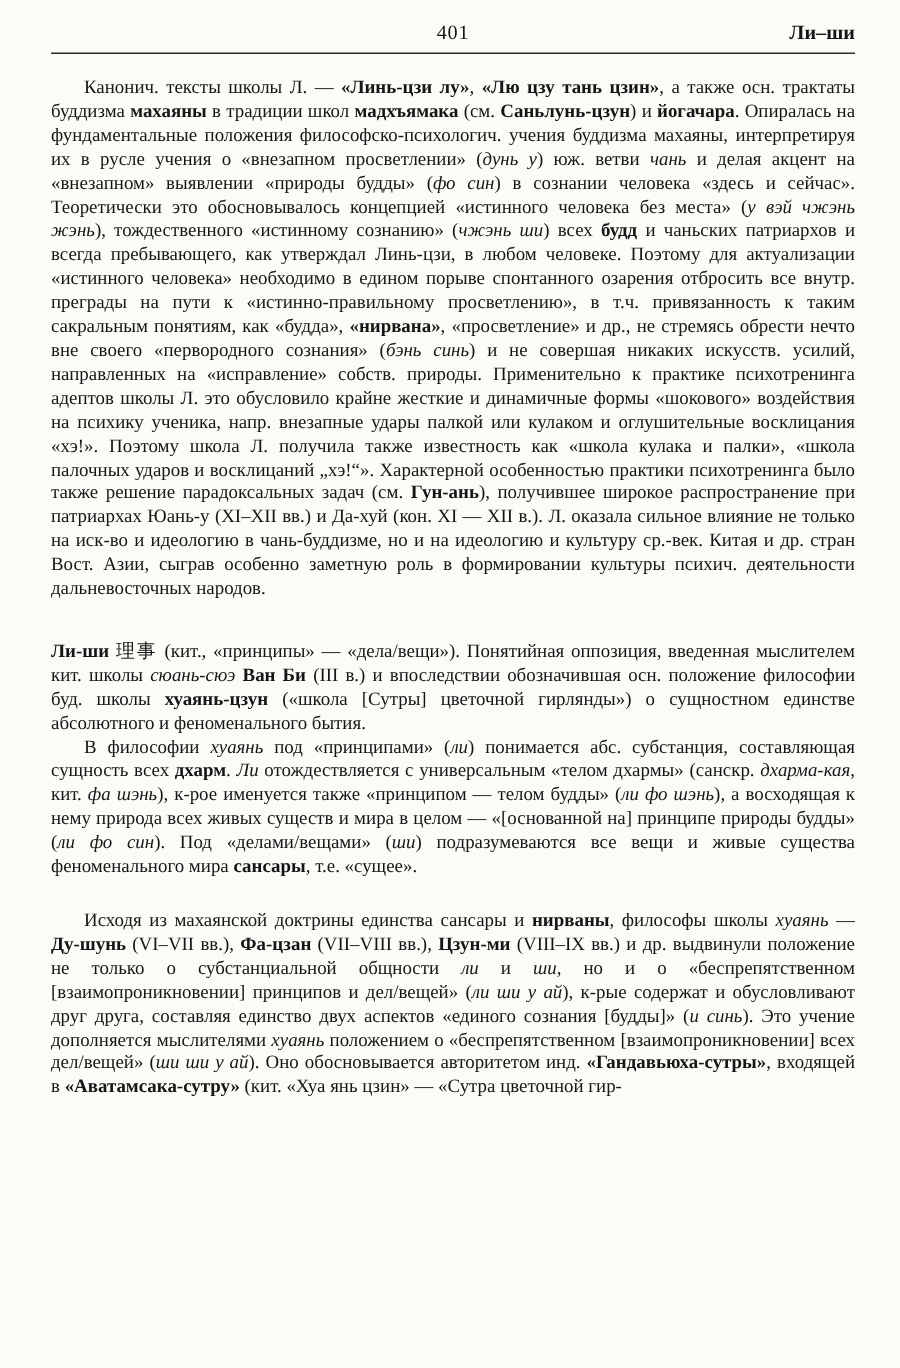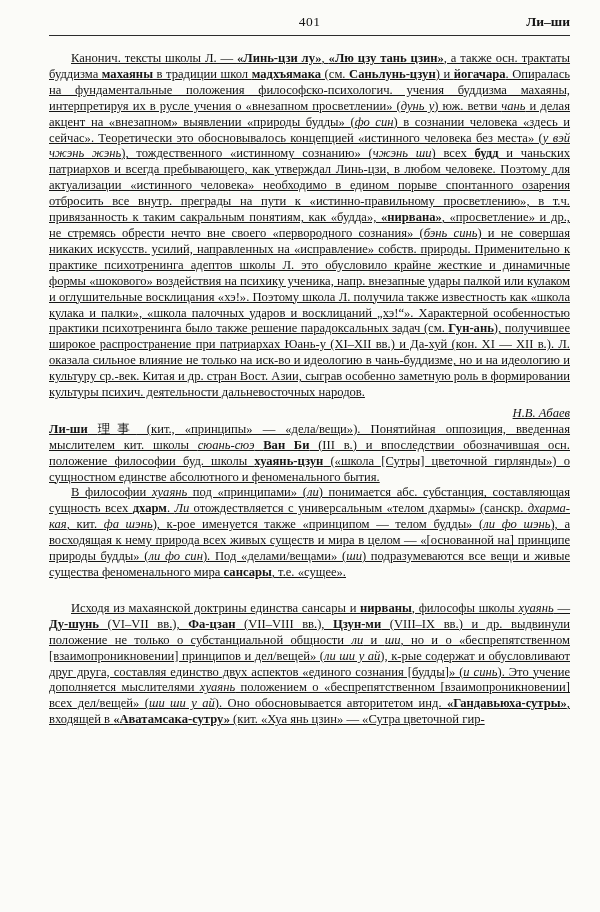--- a/index.html
+++ b/index.html
@@ -2,21 +2,21 @@
 <html lang="ru"><head>
 <meta charset="utf-8">
 <style>
   html, body { margin: 0; padding: 0; background: #e9e9e7; }
   .scan-page {
     position: relative;
     width: 600px;
     height: 912px;
     margin: 0 auto;
     box-sizing: border-box;
-    padding: 14px 30px 18px 49px;
+    padding: 14px 30px 18px 34px;
     background: #fbfbf8;
     color: #151515;
     font-family: "Liberation Serif", "DejaVu Serif", serif;
     overflow: hidden;
   }
   .page-head {
     display: grid;
     grid-template-columns: 1fr auto 1fr;
     align-items: baseline;
     font-size: 13.5px;
@@ -26,43 +26,41 @@
   .head-rule {
     border: 0;
     border-top: 1.3px solid #2c2c2c;
     margin: 5px 0 15px 0;
   }
   .body-text {
     font-size: 12.6px;
     line-height: 15.9px;
     text-align: justify;
     hyphens: auto;
-    text-decoration: underline;
     -webkit-hyphens: auto;
   }
   .para { margin: 0; }
   .indent { text-indent: 22px; }
-  .entry { text-indent: 0; }
+  .entry { text-indent: 0; margin-top: 26px; }
   .spaced { margin-top: 20px; }
   .see-note { text-indent: 22px; margin-top: 16px; }
   .author-line { margin: 5px 0 0 0; text-align: right; }
   .seg-b { font-weight: 700; }
   .seg-i { font-style: italic; }
   .seg-h { font-weight: 400; }
 </style>
 </head>
 <body>
 
 <div class="scan-page">
   <header class="page-head">
     <span></span>
     <span class="page-num">401</span>
     <span class="running-head">Ли–ши</span>
   </header>
   <hr class="head-rule">
   <main class="body-text" id="text-body">
       <p class="para indent"><span>Канонич. тексты школы Л. — </span><span class="seg-b">«Линь-цзи лу»</span><span>, </span><span class="seg-b">«Лю цзу тань цзин»</span><span>, а также осн. трактаты буддизма </span><span class="seg-b">махаяны</span><span> в традиции школ </span><span class="seg-b">мадхъямака</span><span> (см. </span><span class="seg-b">Саньлунь-цзун</span><span>) и </span><span class="seg-b">йогачара</span><span>. Опиралась на фундаментальные положения философско-психологич. учения буддизма махаяны, интерпретируя их в русле учения о «внезапном просветлении» (</span><span class="seg-i">дунь у</span><span>) юж. ветви </span><span class="seg-i">чань</span><span> и делая акцент на «внезапном» выявлении «природы будды» (</span><span class="seg-i">фо син</span><span>) в сознании человека «здесь и сейчас». Теоретически это обосновывалось концепцией «истинного человека без места» (</span><span class="seg-i">у вэй чжэнь жэнь</span><span>), тождественного «истинному сознанию» (</span><span class="seg-i">чжэнь ши</span><span>) всех </span><span class="seg-b">будд</span><span> и чаньских патриархов и всегда пребывающего, как утверждал Линь-цзи, в любом человеке. Поэтому для актуализации «истинного человека» необходимо в едином порыве спонтанного озарения отбросить все внутр. преграды на пути к «истинно-правильному просветлению», в т.ч. привязанность к таким сакральным понятиям, как «будда», </span><span class="seg-b">«нирвана»</span><span>, «просветление» и др., не стремясь обрести нечто вне своего «первородного сознания» (</span><span class="seg-i">бэнь синь</span><span>) и не совершая никаких искусств. усилий, направленных на «исправление» собств. природы. Применительно к практике психотренинга адептов школы Л. это обусловило крайне жесткие и динамичные формы «шокового» воздействия на психику ученика, напр. внезапные удары палкой или кулаком и оглушительные восклицания «хэ!». Поэтому школа Л. получила также известность как «школа кулака и палки», «школа палочных ударов и восклицаний „хэ!“». Характерной особенностью практики психотренинга было также решение парадоксальных задач (см. </span><span class="seg-b">Гун-ань</span><span>), получившее широкое распространение при патриархах Юань-у (XI–XII вв.) и Да-хуй (кон. XI — XII в.). Л. оказала сильное влияние не только на иск-во и идеологию в чань-буддизме, но и на идеологию и культуру ср.-век. Китая и др. стран Вост. Азии, сыграв особенно заметную роль в формировании культуры психич. деятельности дальневосточных народов.</span></p>
-      <p class="author-line"><span class="seg-i">Н.В. Абаев</span></p>
       <p class="para entry"><span class="seg-b">Ли-ши</span><span> </span><span class="seg-h">理事</span><span> (кит., «принципы» — «дела/вещи»). Понятийная оппозиция, введенная мыслителем кит. школы </span><span class="seg-i">сюань-сюэ</span><span> </span><span class="seg-b">Ван Би</span><span> (III в.) и впоследствии обозначившая осн. положение философии буд. школы </span><span class="seg-b">хуаянь-цзун</span><span> («школа [Сутры] цветочной гирлянды») о сущностном единстве абсолютного и феноменального бытия.</span></p>
       <p class="para indent"><span>В философии </span><span class="seg-i">хуаянь</span><span> под «принципами» (</span><span class="seg-i">ли</span><span>) понимается абс. субстанция, составляющая сущность всех </span><span class="seg-b">дхарм</span><span>. </span><span class="seg-i">Ли</span><span> отождествляется с универсальным «телом дхармы» (санскр. </span><span class="seg-i">дхарма-кая</span><span>, кит. </span><span class="seg-i">фа шэнь</span><span>), к-рое именуется также «принципом — телом будды» (</span><span class="seg-i">ли фо шэнь</span><span>), а восходящая к нему природа всех живых существ и мира в целом — «[основанной на] принципе природы будды» (</span><span class="seg-i">ли фо син</span><span>). Под «делами/вещами» (</span><span class="seg-i">ши</span><span>) подразумеваются все вещи и живые существа феноменального мира </span><span class="seg-b">сансары</span><span>, т.е. «сущее».</span></p>
       <p class="para indent spaced"><span>Исходя из махаянской доктрины единства сансары и </span><span class="seg-b">нирваны</span><span>, философы школы </span><span class="seg-i">хуаянь</span><span> — </span><span class="seg-b">Ду-шунь</span><span> (VI–VII вв.), </span><span class="seg-b">Фа-цзан</span><span> (VII–VIII вв.), </span><span class="seg-b">Цзун-ми</span><span> (VIII–IX вв.) и др. выдвинули положение не только о субстанциальной общности </span><span class="seg-i">ли</span><span> и </span><span class="seg-i">ши</span><span>, но и о «беспрепятственном [взаимопроникновении] принципов и дел/вещей» (</span><span class="seg-i">ли ши у ай</span><span>), к-рые содержат и обусловливают друг друга, составляя единство двух аспектов «единого сознания [будды]» (</span><span class="seg-i">и синь</span><span>). Это учение дополняется мыслителями </span><span class="seg-i">хуаянь</span><span> положением о «беспрепятственном [взаимопроникновении] всех дел/вещей» (</span><span class="seg-i">ши ши у ай</span><span>). Оно обосновывается авторитетом инд. </span><span class="seg-b">«Гандавьюха-сутры»</span><span>, входящей в </span><span class="seg-b">«Аватамсака-сутру»</span><span> (кит. «Хуа янь цзин» — «Сутра цветочной гир-</span></p>
     </main>
 </div>
 
 </body></html>

